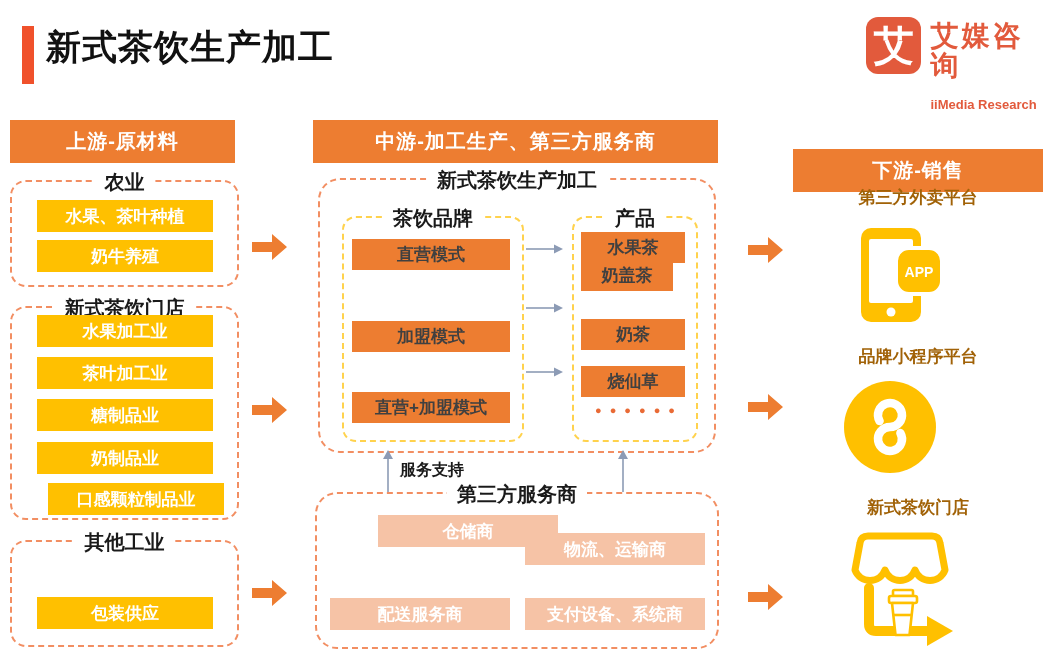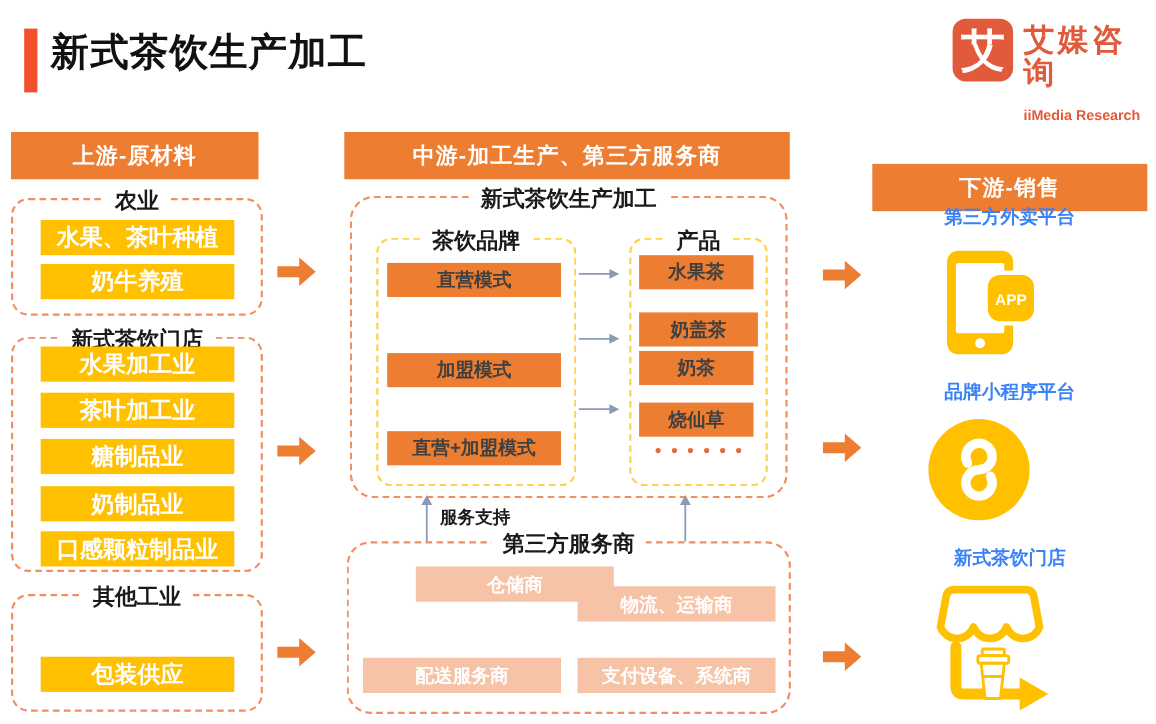--- a/index.html
+++ b/index.html
@@ -20,30 +20,30 @@
   .hdr{position:absolute;top:120px;height:43px;background:#ED7D31;color:#fff;font-weight:bold;font-size:20px;
        display:flex;align-items:center;justify-content:center;letter-spacing:1px;}
 
   
   .group{position:absolute;border:2px dashed #F28E62;border-radius:16px;background:#fff;}
   .group-lbl{position:absolute;top:-13px;left:50%;transform:translateX(-50%);background:#fff;padding:0 10px;
              font-weight:bold;font-size:20px;color:#1a1a1a;white-space:nowrap;}
   .inner{position:absolute;border:2px dashed #FFD24D;border-radius:14px;}
 
   
-  .yitem{position:absolute;left:25px;width:176px;height:32px;background:#FFC000;color:#fff;font-weight:bold;font-size:21px;
+  .yitem{position:absolute;left:25px;width:176px;height:32px;background:#FFC000;color:#fff;font-weight:bold;font-size:17px;
          display:flex;align-items:center;justify-content:center;white-space:nowrap;}
   .oitem{position:absolute;background:#ED7D31;color:#404040;font-weight:bold;font-size:17px;
          display:flex;align-items:center;justify-content:center;white-space:nowrap;}
   .sitem{position:absolute;width:180px;height:32px;background:#F6C3A6;color:#fff;font-weight:bold;font-size:17px;
          display:flex;align-items:center;justify-content:center;white-space:nowrap;}
   .dots{position:absolute;left:0;right:0;text-align:center;color:#E96A35;font-size:11px;letter-spacing:8px;padding-left:8px;}
 
   .support-lbl{position:absolute;left:400px;top:460px;font-weight:bold;font-size:16px;color:#1a1a1a;}
-  .ch-lbl{position:absolute;left:793px;width:250px;text-align:center;font-weight:bold;font-size:17px;color:#3b82f6;}
+  .ch-lbl{position:absolute;left:793px;width:250px;text-align:center;font-weight:bold;font-size:17px;color:#a16207;}
   svg.icon{position:absolute;}
 </style>
 </head>
 <body>
 
 <div class="canvas">
 
   <div class="accent"></div>
   <h1 class="page-title">新式茶饮生产加工</h1>
   <div class="logo">
@@ -63,42 +63,42 @@
     <div class="yitem" style="top:18px;">水果、茶叶种植</div>
     <div class="yitem" style="top:58px;">奶牛养殖</div>
   </div>
 
   <div class="group" style="left:10px;top:306px;width:225px;height:210px;">
     <span class="group-lbl">新式茶饮门店</span>
     <div class="yitem" style="top:7px;">水果加工业</div>
     <div class="yitem" style="top:49px;">茶叶加工业</div>
     <div class="yitem" style="top:91px;">糖制品业</div>
     <div class="yitem" style="top:134px;">奶制品业</div>
-    <div class="yitem" style="top:175px;">口感颗粒制品业</div>
+    <div class="yitem" style="top:175px;margin-left:11px;">口感颗粒制品业</div>
   </div>
 
   <div class="group" style="left:10px;top:540px;width:225px;height:103px;">
     <span class="group-lbl">其他工业</span>
     <div class="yitem" style="top:55px;">包装供应</div>
   </div>
 
   <div class="group" style="left:318px;top:178px;width:394px;height:271px;border-radius:22px;">
     <span class="group-lbl">新式茶饮生产加工</span>
 
     <div class="inner" style="left:22px;top:36px;width:178px;height:222px;">
       <span class="group-lbl">茶饮品牌</span>
       <div class="oitem" style="left:8px;width:158px;height:31px;top:21px;">直营模式</div>
       <div class="oitem" style="left:8px;width:158px;height:31px;top:103px;">加盟模式</div>
       <div class="oitem" style="left:8px;width:158px;height:31px;top:174px;">直营+加盟模式</div>
     </div>
 
     <div class="inner" style="left:252px;top:36px;width:122px;height:222px;">
       <span class="group-lbl">产品</span>
       <div class="oitem" style="left:7px;width:104px;height:31px;top:14px;">水果茶</div>
-      <div class="oitem" style="left:7px;width:108px;height:31px;top:66px;">奶盖茶</div>
+      <div class="oitem" style="left:7px;width:92px;height:31px;top:42px;">奶盖茶</div>
       <div class="oitem" style="left:7px;width:104px;height:31px;top:101px;">奶茶</div>
       <div class="oitem" style="left:7px;width:104px;height:31px;top:148px;">烧仙草</div>
       <div class="dots" style="top:186px;">●●●●●●</div>
     </div>
   </div>
 
   <svg class="icon" style="left:526px;top:243px;" width="38" height="12">
     <line x1="0" y1="6" x2="29" y2="6" stroke="#8C9BB5" stroke-width="1.6"></line>
       <polygon points="28,1.5 37,6 28,10.5" fill="#8C9BB5"></polygon>
     </svg>

